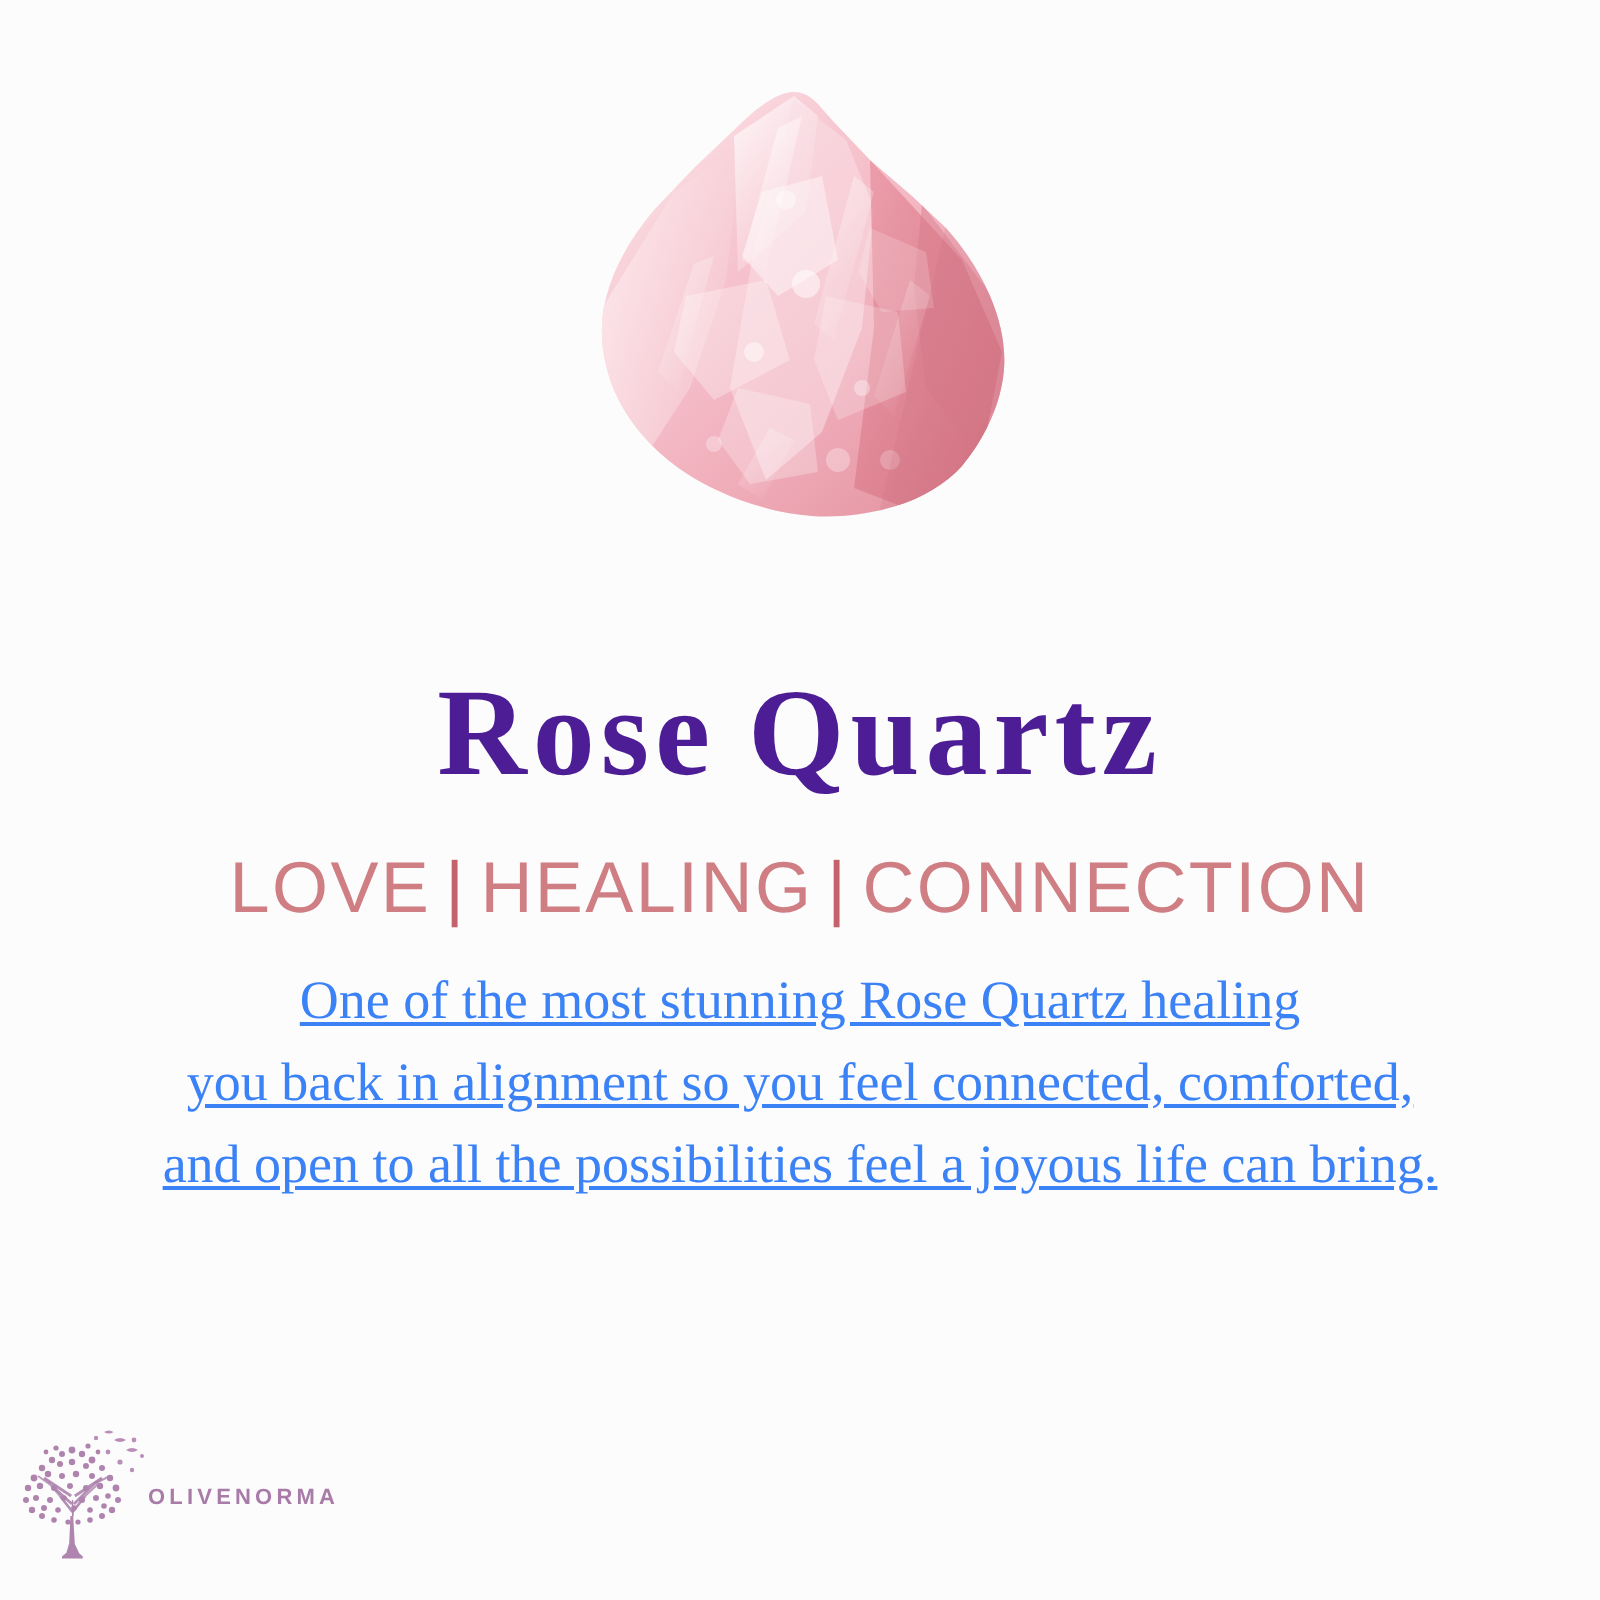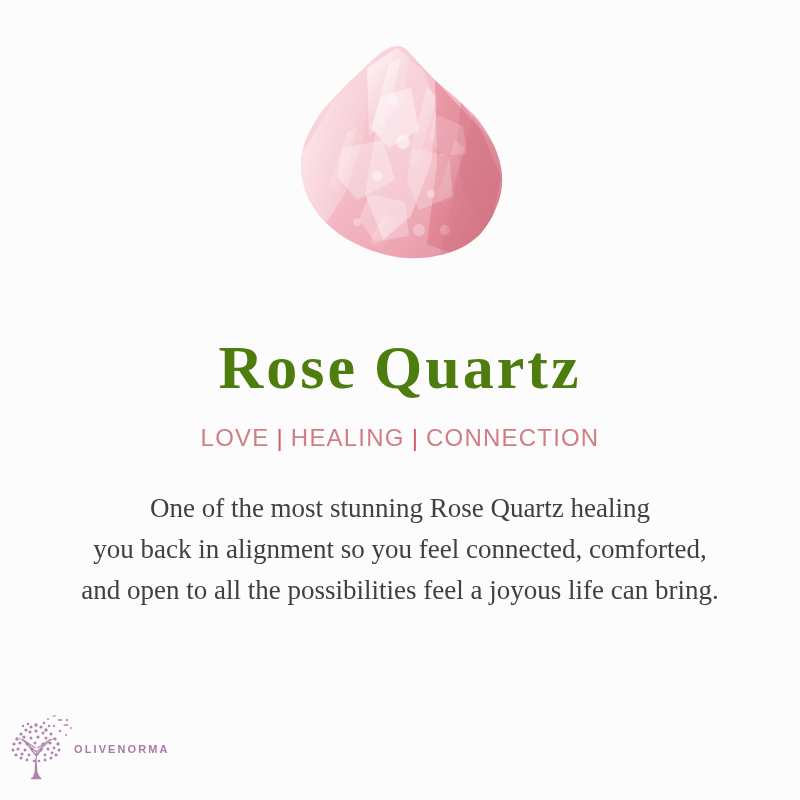--- a/index.html
+++ b/index.html
@@ -37,56 +37,57 @@
     margin-top: 44px;
   }
 
   
   .title {
     margin: 36px 0 0 0;
     font-family: "Liberation Serif", serif;
     font-size: 62px;
     font-weight: 700;
     letter-spacing: 3px;
-    color: #4d7c0f;
+    color: #4c1d95;
     line-height: 1;
     text-align: center;
   }
   .title .gap {
     display: inline-block;
     width: 16px;
   }
 
   
   .subtitle {
     margin: 28px 0 0 0;
     font-family: "Liberation Sans", sans-serif;
-    font-size: 24px;
+    font-size: 36px;
     font-weight: 300;
     letter-spacing: 1.2px;
     color: #cf7f84;
     line-height: 1;
     text-align: center;
     white-space: nowrap;
   }
   .subtitle .sep {
     color: #c4616a;
     padding: 0 7px;
     font-weight: 400;
   }
 
   
   .body-copy {
-    margin: 38px 0 0 0;
+    margin: 18px 0 0 0;
     width: 760px;
     font-family: "Liberation Serif", serif;
     font-size: 27px;
     line-height: 41px;
-    color: #404040;
+    color: #3b82f6;
     text-align: center;
+    text-decoration: underline;
   }
   .body-copy .line {
     display: block;
     white-space: nowrap;
   }
 
   
   .logo {
     position: absolute;
     left: 0;

